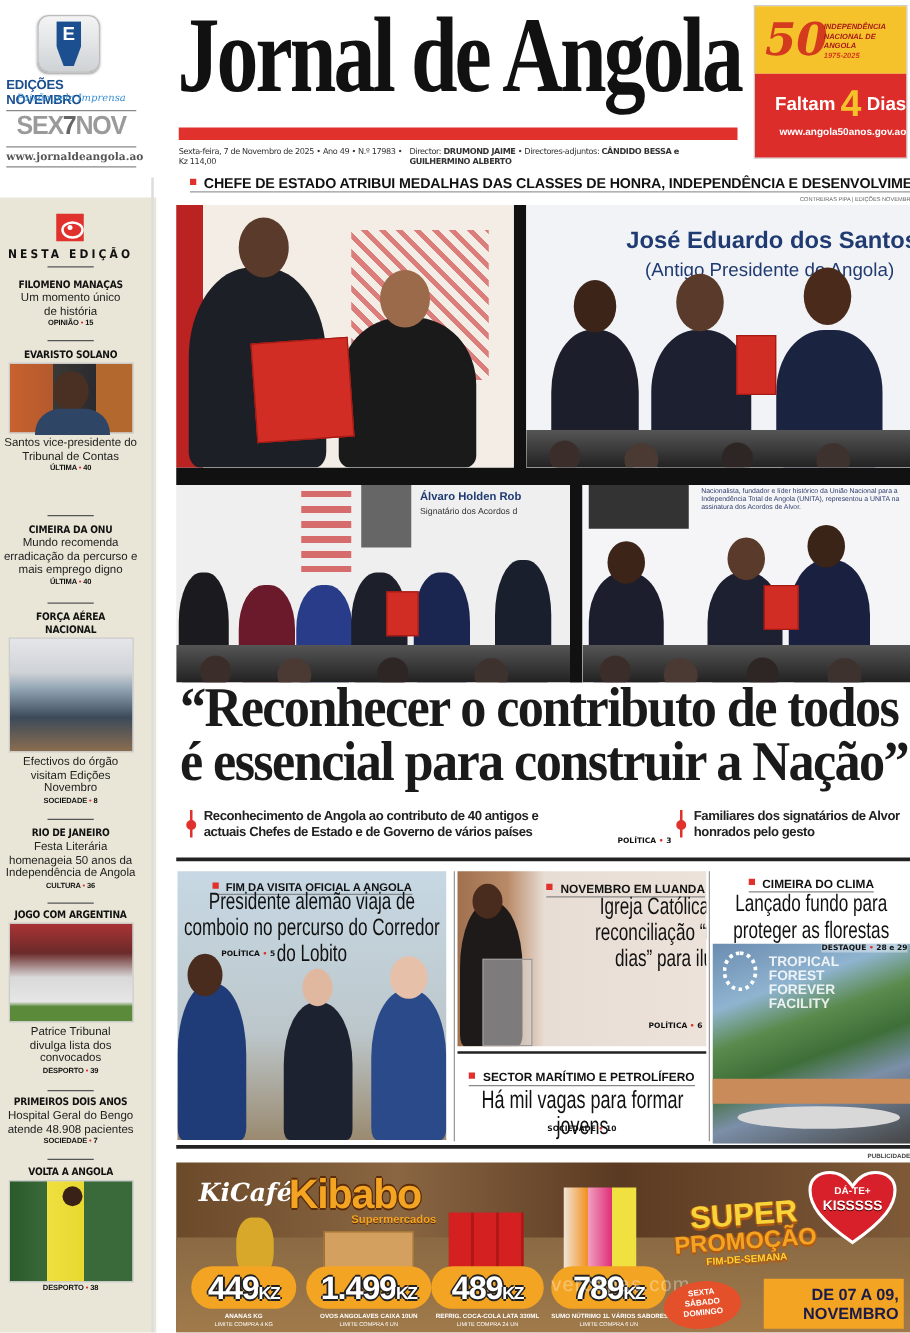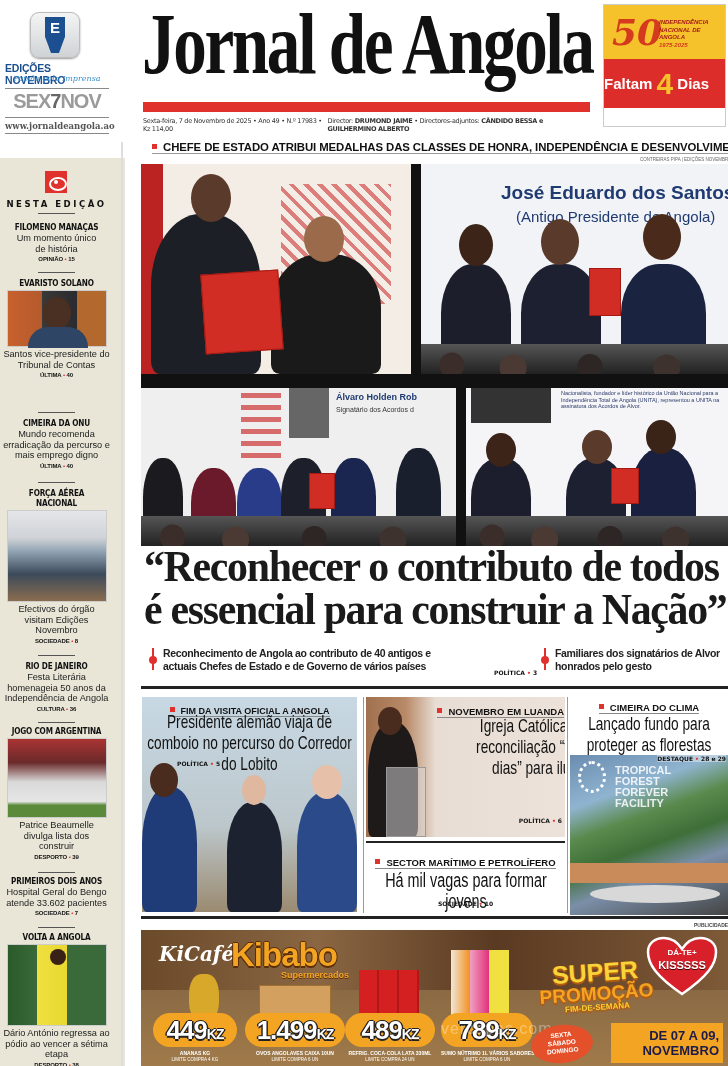--- a/index.html
+++ b/index.html
@@ -17,24 +17,24 @@
 
 #masthead{left:142px;top:-6px;width:446px;height:100px;font-family:"Liberation Serif",serif;font-weight:bold;font-size:86px;line-height:100px;letter-spacing:-3px;transform:scaleX(.78);transform-origin:left;white-space:nowrap;color:#111}
 #mast-bar{left:143px;top:102px;width:447px;height:10px;background:#e0312c}
 #info-line{left:143px;top:117px;width:447px;font-size:6.5px;color:#333;display:flex;justify-content:space-between;font-family:"DejaVu Sans",sans-serif;letter-spacing:-.3px}
 #info-line b{font-weight:bold}
 
 #ad50{left:603px;top:4px;width:123px;height:123px;border:1px solid #ccc}
 #ad50-top{left:0;top:0;width:121px;height:54px;background:#f5c22b}
 #ad50-num{left:8px;top:6px;font-size:36px;font-weight:bold;color:#d43a1e;font-family:"DejaVu Serif",serif;font-style:italic}
 #ad50-title{left:55px;top:14px;width:64px;font-size:6px;font-weight:bold;color:#a81818;line-height:7.5px;font-style:italic}
-#ad50-bot{left:0;top:54px;width:121px;height:49px;background:#dc2d2b;color:#fff;text-align:left}
+#ad50-bot{left:0;top:54px;width:121px;height:67px;background:#dc2d2b;color:#fff;text-align:right}
 #ad50-faltam{left:0;top:8px;width:121px;font-weight:bold;font-size:15px}
 #ad50-faltam .big{font-size:30px;color:#f5c22b;vertical-align:-5px}
-#ad50-url{left:0;top:52px;width:121px;font-size:8px;font-weight:bold}
+#ad50-url{left:0;top:42px;width:121px;font-size:8px;font-weight:bold}
 
 #top-kicker{left:152px;top:141px;font-weight:bold;font-size:11.4px;color:#111;border-bottom:1px solid #999;white-space:nowrap;letter-spacing:-.1px}
 .sq{display:inline-block;width:5px;height:5px;background:#e0312c;margin-right:6px;vertical-align:2px}
 #credit{left:640px;top:157px;font-size:4.5px;color:#666;white-space:nowrap}
 
 #sidebar{left:0;top:158px;width:125px;height:924px;background:#e9e6d7}
 #sidebar-border{left:121px;top:142px;width:2px;height:924px;background:#ddd}
 #eye-icon{left:45px;top:13px;width:22px;height:22px;background:#e0312c}
 #eye-icon::before{content:"";position:absolute;left:4px;top:6px;width:14px;height:10px;border:2px solid #fff;border-radius:50%/50%}
 #eye-icon::after{content:"";position:absolute;left:9px;top:9px;width:4px;height:4px;background:#fff;border-radius:50%}
@@ -178,38 +178,37 @@
   <div class="sb-item" style="top:503px">
     <div class="sb-kicker">RIO DE JANEIRO</div>
     <div class="sb-text">Festa Literária homenageia 50 anos da Independência de Angola</div>
     <div class="sb-ref"><span>CULTURA</span> <span class="dot">•</span> <span>36</span></div>
   </div>
   <div class="sb-rule" style="top:564px"></div>
 
   <div class="sb-item" style="top:568px">
     <div class="sb-kicker">JOGO COM ARGENTINA</div>
     <div class="sb-photo" style="height:80px;background:linear-gradient(#a33 0,#6b2a2a 30%,#d9d9d9 55%,#e6e6e6 80%,#5a8a3a 85%)"></div>
-    <div class="sb-text" style="padding:0 12px">Patrice Beaumelle divulga lista dos construir</div>
+    <div class="sb-text" style="padding:0 12px">Patrice Tribunal divulga lista dos convocados</div>
     <div class="sb-ref"><span>DESPORTO</span> <span class="dot">•</span> <span>39</span></div>
   </div>
   <div class="sb-rule" style="top:714px"></div>
 
   <div class="sb-item" style="top:718px">
     <div class="sb-kicker">PRIMEIROS DOIS ANOS</div>
-    <div class="sb-text">Hospital Geral do Bengo atende 33.602 pacientes</div>
+    <div class="sb-text">Hospital Geral do Bengo atende 48.908 pacientes</div>
     <div class="sb-ref"><span>SOCIEDADE</span> <span class="dot">•</span> <span>7</span></div>
   </div>
   <div class="sb-rule" style="top:769px"></div>
 
   <div class="sb-item" style="top:774px">
     <div class="sb-kicker">VOLTA A ANGOLA</div>
     <div class="sb-photo" style="height:82px;background:linear-gradient(90deg,#2a5a2a 0,#3a6a3a 30%,#f0e040 30%,#e8d830 60%,#3a6a3a 60%);position:relative">
       <div style="position:absolute;left:42px;top:4px;width:16px;height:16px;border-radius:50%;background:#3a2118"></div>
     </div>
-    <div class="sb-text">Dário António regressa ao pódio ao vencer a sétima etapa</div>
     <div class="sb-ref"><span>DESPORTO</span> <span class="dot">•</span> <span>38</span></div>
   </div>
 </div>
 <div class="abs" id="sidebar-border"></div>
 
 <div class="black-sep" style="left:411px;top:164px;width:10px;height:224px"></div>
 <div class="black-sep" style="left:141px;top:374px;width:587px;height:14px"></div>
 <div class="black-sep" style="left:456px;top:388px;width:10px;height:158px"></div>
 
 <div class="photo" id="ph1">

